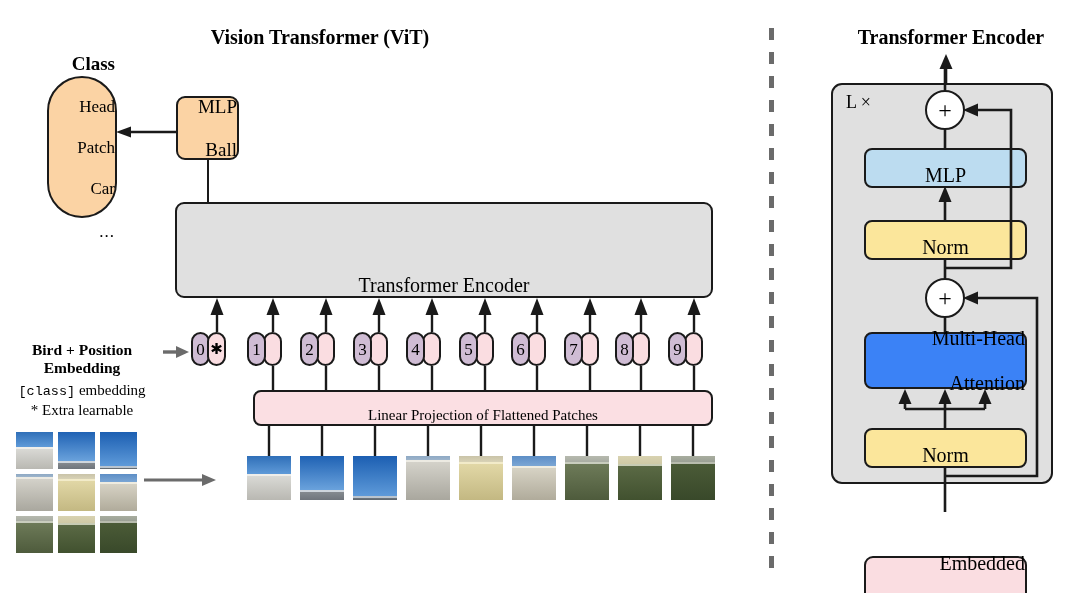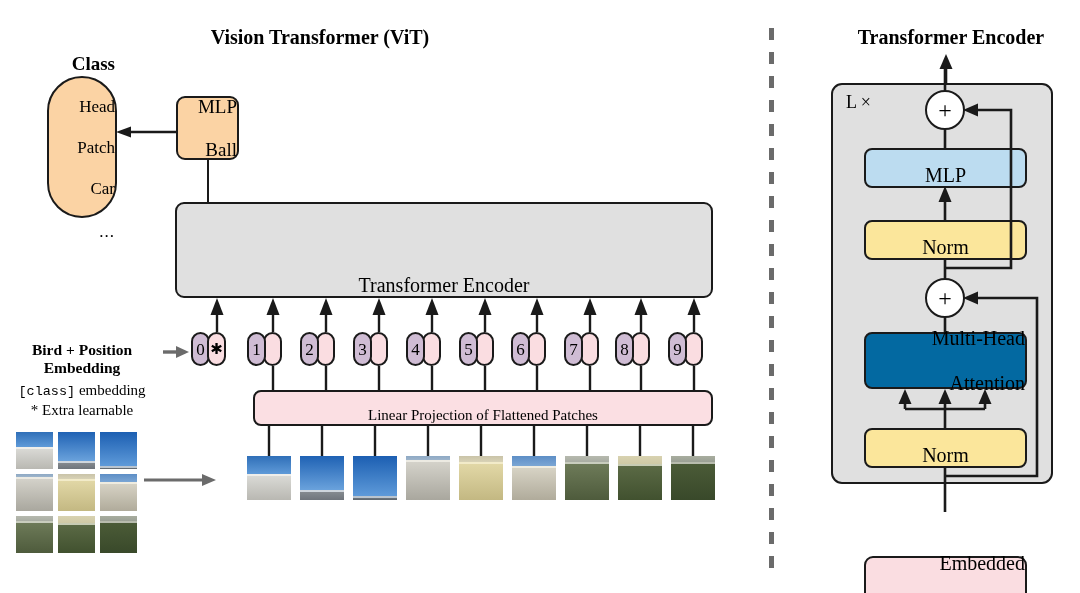--- a/index.html
+++ b/index.html
@@ -15,21 +15,21 @@
   
   .box{box-sizing:border-box;border:2.2px solid #1a1a1a;display:flex;
        align-items:flex-end;justify-content:center;text-align:center;
        line-height:1.12;gap:22px;}
   .gray{background:#e0e0e0;}
   .orange{background:#fbd3a4;}
   .pinkbox{background:#fbdfe3;}
   .pinkbox2{background:#fadde1;}
   .yellow{background:#fbe69b;}
   .blue{background:#bcdcf0;}
-  .green{background:#0369a1;}
+  .green{background:#3b82f6;}
 
   
   .classpill{border-radius:999px;flex-direction:column;justify-content:center;}
   .classpill .hd{font-weight:bold;font-size:19px;}
   .classpill .ln{font-size:17px;}
   .classpill .dots{font-size:17px;letter-spacing:1px;margin-top:2px;}
 
   
   .tok{position:absolute;display:flex;}
   .pill{box-sizing:border-box;border:2.2px solid #1a1a1a;border-radius:999px;

